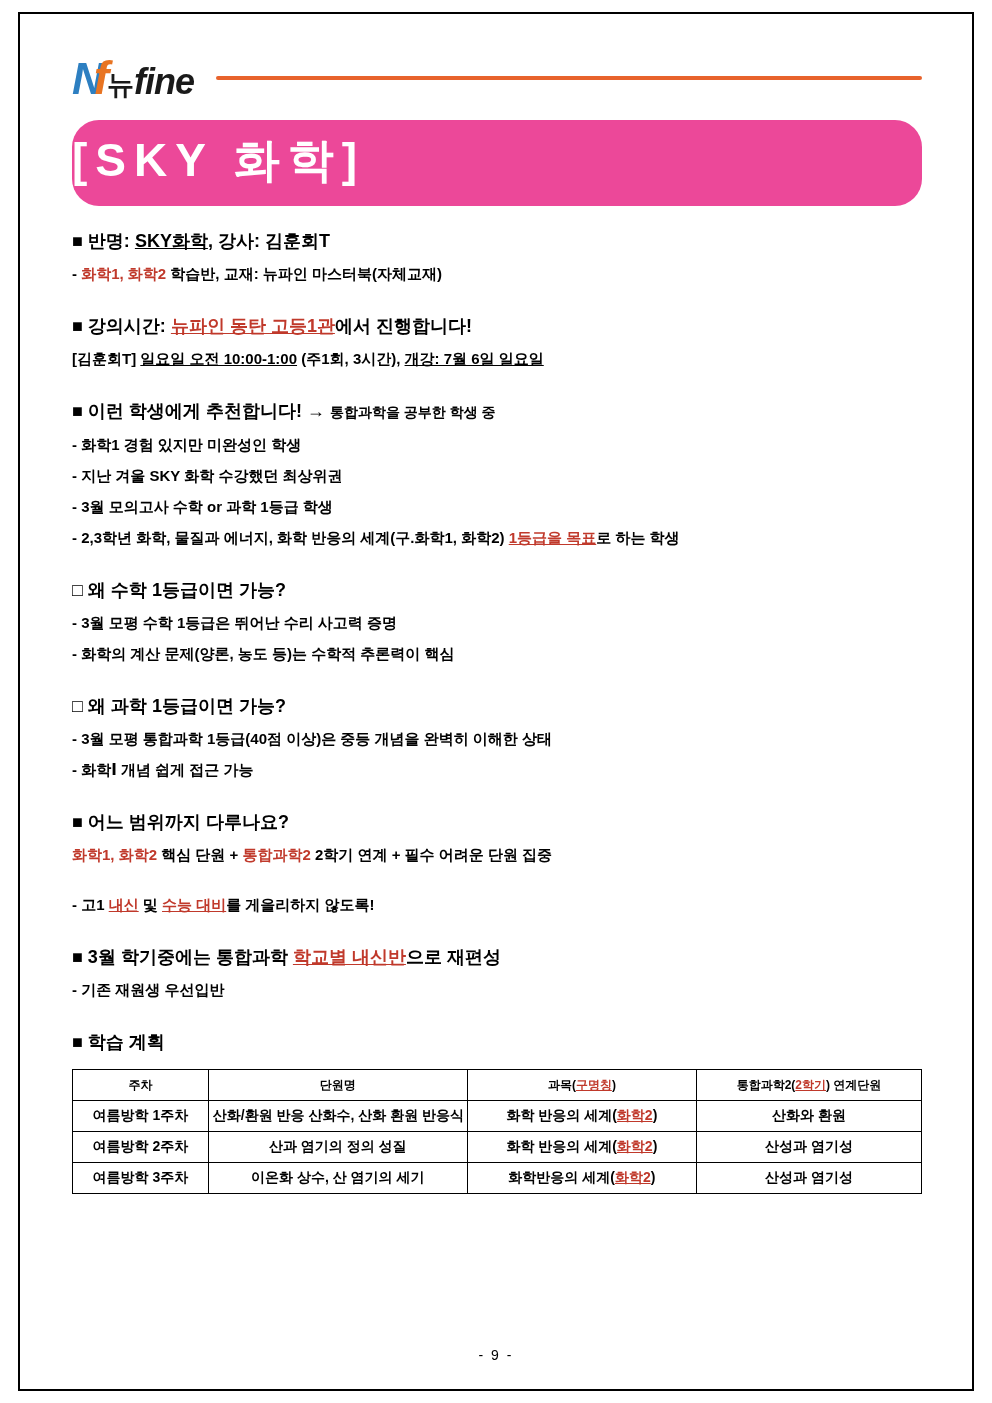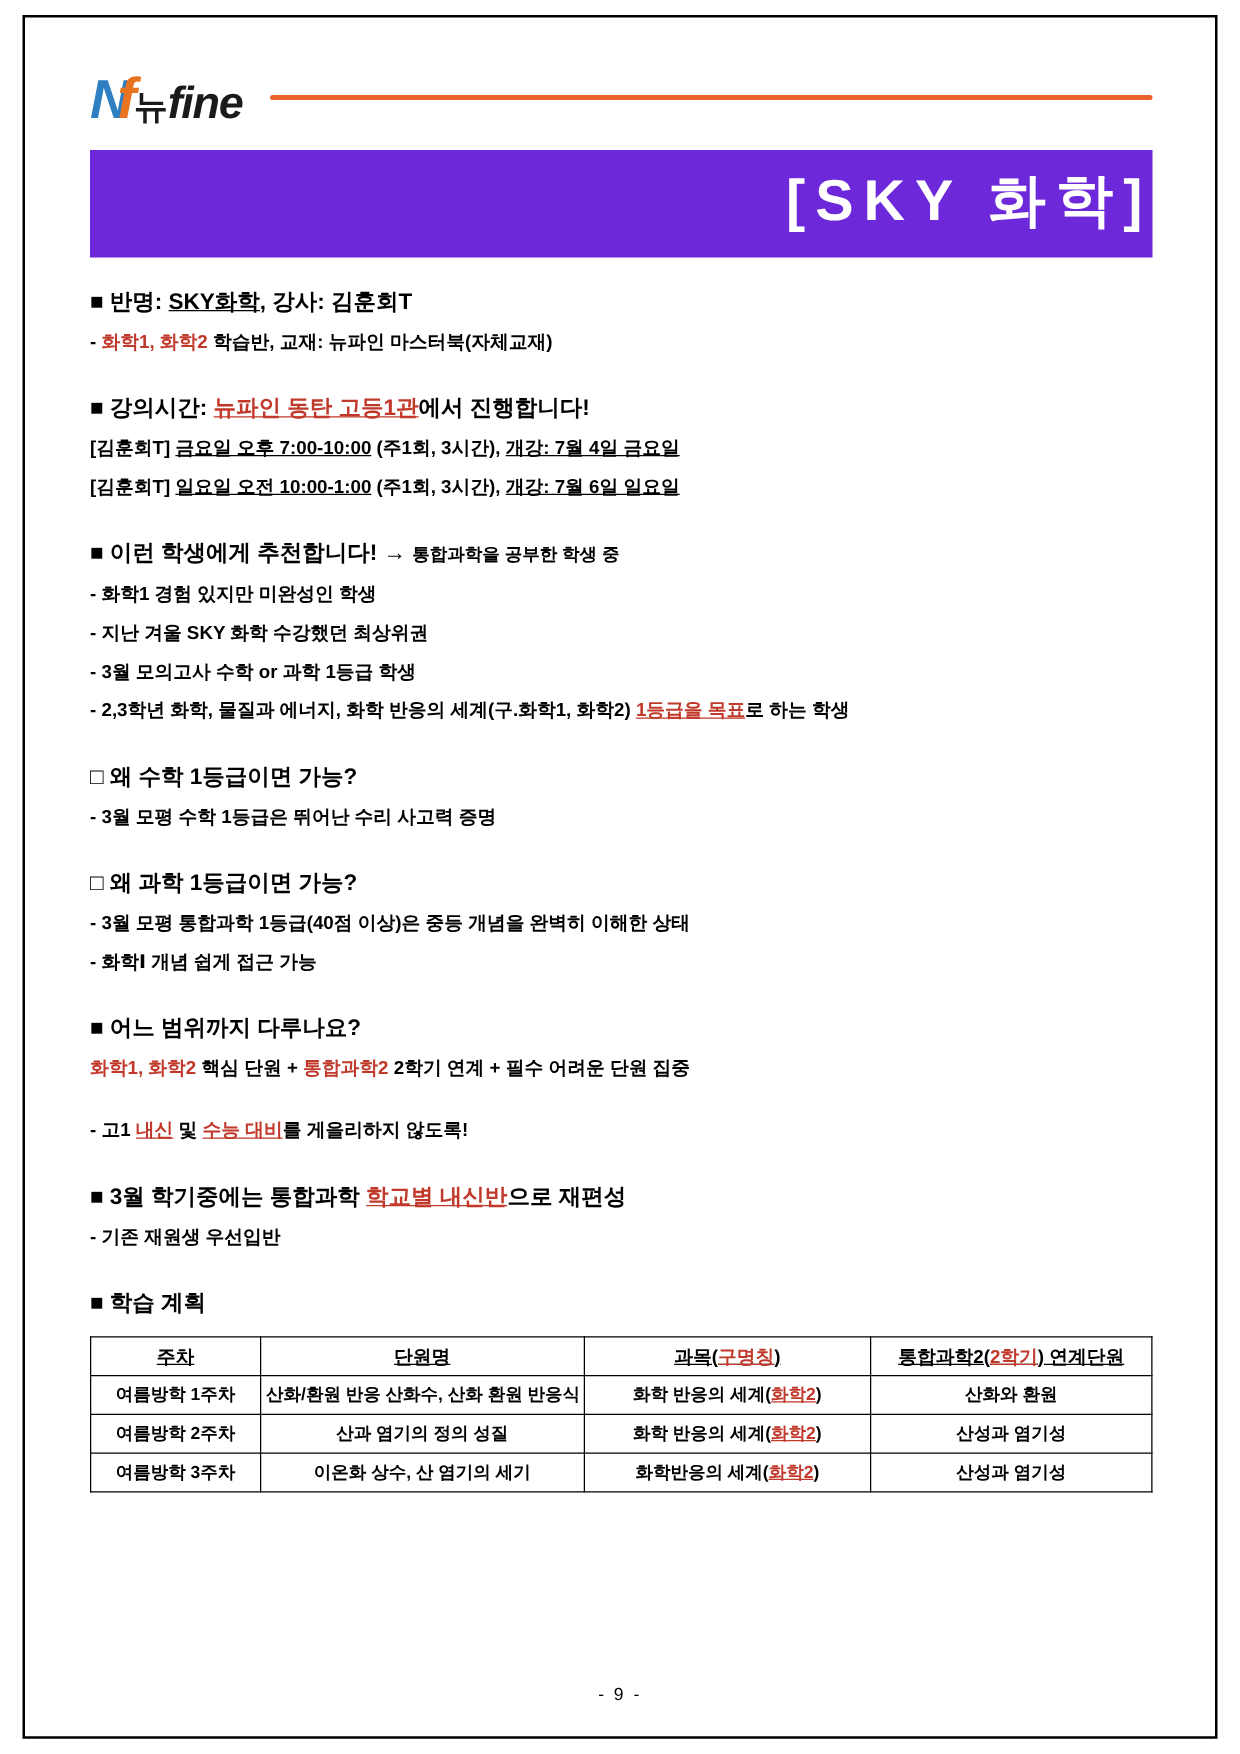--- a/index.html
+++ b/index.html
@@ -16,40 +16,40 @@
   
   .logo-row{display:flex;align-items:center;margin-top:12px;height:52px;}
   .logo{display:flex;align-items:baseline;white-space:nowrap;}
   .logo .n{color:#2d7fc1;font-style:italic;font-size:44px;font-weight:800;}
   .logo .f{color:#e87422;font-style:italic;font-size:46px;font-weight:800;margin-left:-10px;}
   .logo .nyu{color:#1a1a1a;font-size:27px;margin-left:-2px;}
   .logo .fine{color:#1a1a1a;font-style:italic;font-size:36px;font-weight:800;letter-spacing:-1px;}
   .divider{flex:1;height:4px;background:#e8632c;margin-left:22px;border-radius:2px;}
   
   .banner{
-    margin-top:16px;background:#6d28d9;color:#fff;text-align:right;
-    font-size:46px;letter-spacing:8px;padding:10px 0 14px;font-weight:bold;
+    margin-top:16px;background:#ec4899;color:#fff;text-align:left;
+    font-size:46px;letter-spacing:8px;padding:10px 0 14px;font-weight:bold;border-radius:27px;
   }
   
   .section{margin-top:28px;}
   .section.tight{margin-top:22px;}
   .section-heading{font-size:18px;line-height:26px;}
   .text-line{font-size:15px;line-height:22px;margin-top:9px;}
   .u{text-decoration:underline;}
   .r{color:#c0392b;}
   .ru{color:#c0392b;text-decoration:underline;}
   .sm{font-size:14px;}
   
   table.plan{width:100%;border-collapse:collapse;margin-top:14px;table-layout:fixed;}
   table.plan th,table.plan td{
     border:1.6px solid #000;text-align:center;vertical-align:middle;
     font-size:14px;font-weight:bold;padding:4px 4px;height:22px;
     overflow:hidden;white-space:nowrap;
   }
-  table.plan th{font-size:15px;text-decoration:underline;}
+  table.plan th{font-size:12px;}
   col.c-week{width:16%;}col.c-unit{width:30.5%;}col.c-subj{width:27%;}col.c-link{width:26.5%;}
   
   .footer{position:absolute;bottom:26px;left:0;width:100%;text-align:center;
     font-size:14px;font-weight:normal;letter-spacing:2px;}
 </style>
 </head>
 <body>
 
 <div class="page">
 
@@ -65,33 +65,33 @@
 
   <div class="banner">[SKY 화학]</div>
 
   <div id="sections">
       <div class="section tight">
         <div class="section-heading"><span class="">■ 반명: </span><span class="u">SKY화학</span><span class="">, 강사: 김훈회T</span></div>
         <div class="text-line"><span class="">- </span><span class="r">화학1, 화학2</span><span class=""> 학습반, 교재: 뉴파인 마스터북(자체교재)</span></div>
       </div>
       <div class="section">
         <div class="section-heading"><span class="">■ 강의시간: </span><span class="ru">뉴파인 동탄 고등1관</span><span class="">에서 진행합니다!</span></div>
-        <div class="text-line"><span class="">[김훈회T] </span><span class="u">금요일 오후 7:00-10:00</span><span class=""> (주1회, 3시간), </span><span class="u">개강: 7월 4일 금요일</span></div>
         <div class="text-line"><span class="">[김훈회T] </span><span class="u">일요일 오전 10:00-1:00</span><span class=""> (주1회, 3시간), </span><span class="u">개강: 7월 6일 일요일</span></div>
       </div>
       <div class="section">
         <div class="section-heading"><span class="">■ 이런 학생에게 추천합니다! → </span><span class="sm">통합과학을 공부한 학생 중</span></div>
         <div class="text-line"><span class="">- 화학1 경험 있지만 미완성인 학생</span></div>
         <div class="text-line"><span class="">- 지난 겨울 SKY 화학 수강했던 최상위권</span></div>
         <div class="text-line"><span class="">- 3월 모의고사 수학 or 과학 1등급 학생</span></div>
         <div class="text-line"><span class="">- 2,3학년 화학, 물질과 에너지, 화학 반응의 세계(구.화학1, 화학2) </span><span class="ru">1등급을 목표</span><span class="">로 하는 학생</span></div>
       </div>
       <div class="section">
         <div class="section-heading"><span class="">□ 왜 수학 1등급이면 가능?</span></div>
         <div class="text-line"><span class="">- 3월 모평 수학 1등급은 뛰어난 수리 사고력 증명</span></div>
+        <div class="text-line"><span class="">- 화학의 계산 문제(양론, 농도 등)는 수학적 추론력이 핵심</span></div>
       </div>
       <div class="section">
         <div class="section-heading"><span class="">□ 왜 과학 1등급이면 가능?</span></div>
         <div class="text-line"><span class="">- 3월 모평 통합과학 1등급(40점 이상)은 중등 개념을 완벽히 이해한 상태</span></div>
         <div class="text-line"><span class="">- 화학Ⅰ 개념 쉽게 접근 가능</span></div>
       </div>
       <div class="section">
         <div class="section-heading"><span class="">■ 어느 범위까지 다루나요?</span></div>
         <div class="text-line"><span class="r">화학1, 화학2</span><span class=""> 핵심 단원 + </span><span class="r">통합과학2</span><span class=""> 2학기 연계 + 필수 어려운 단원 집중</span></div>
       </div>

